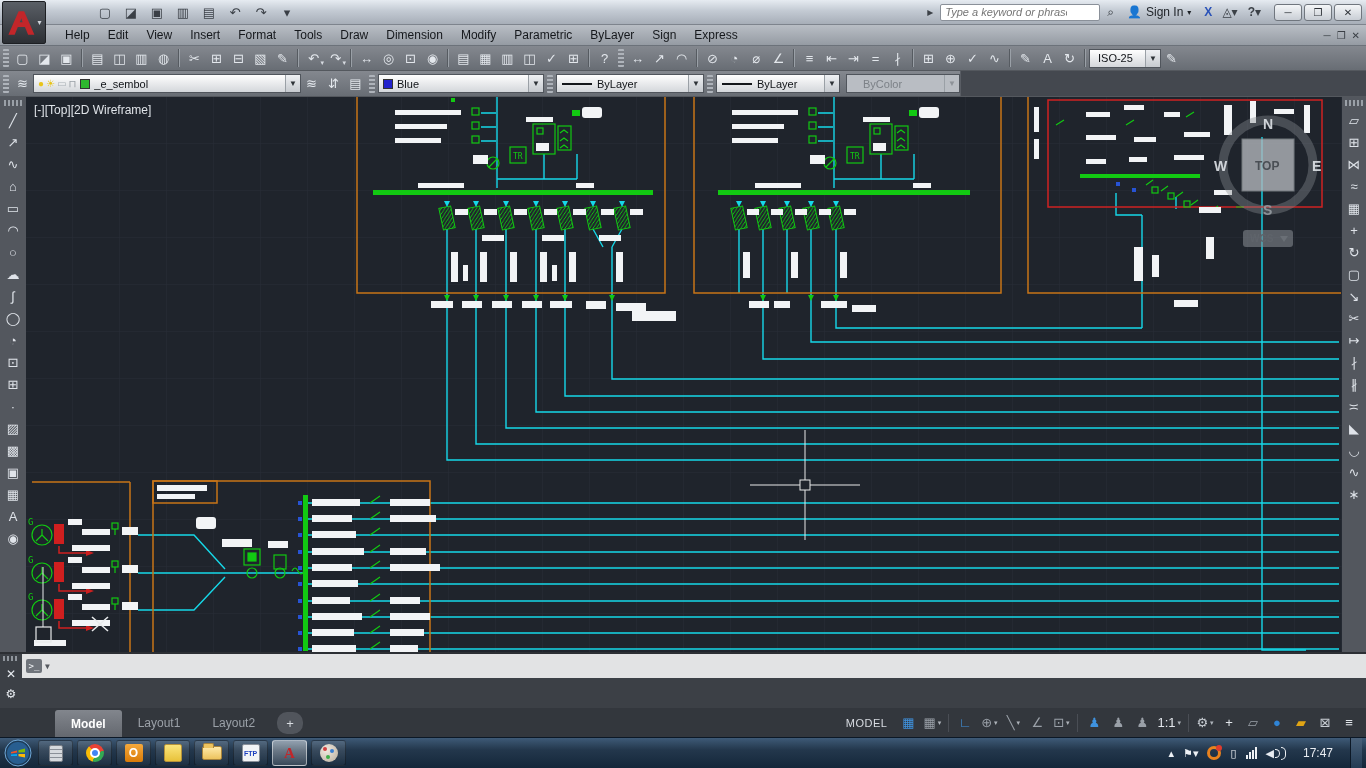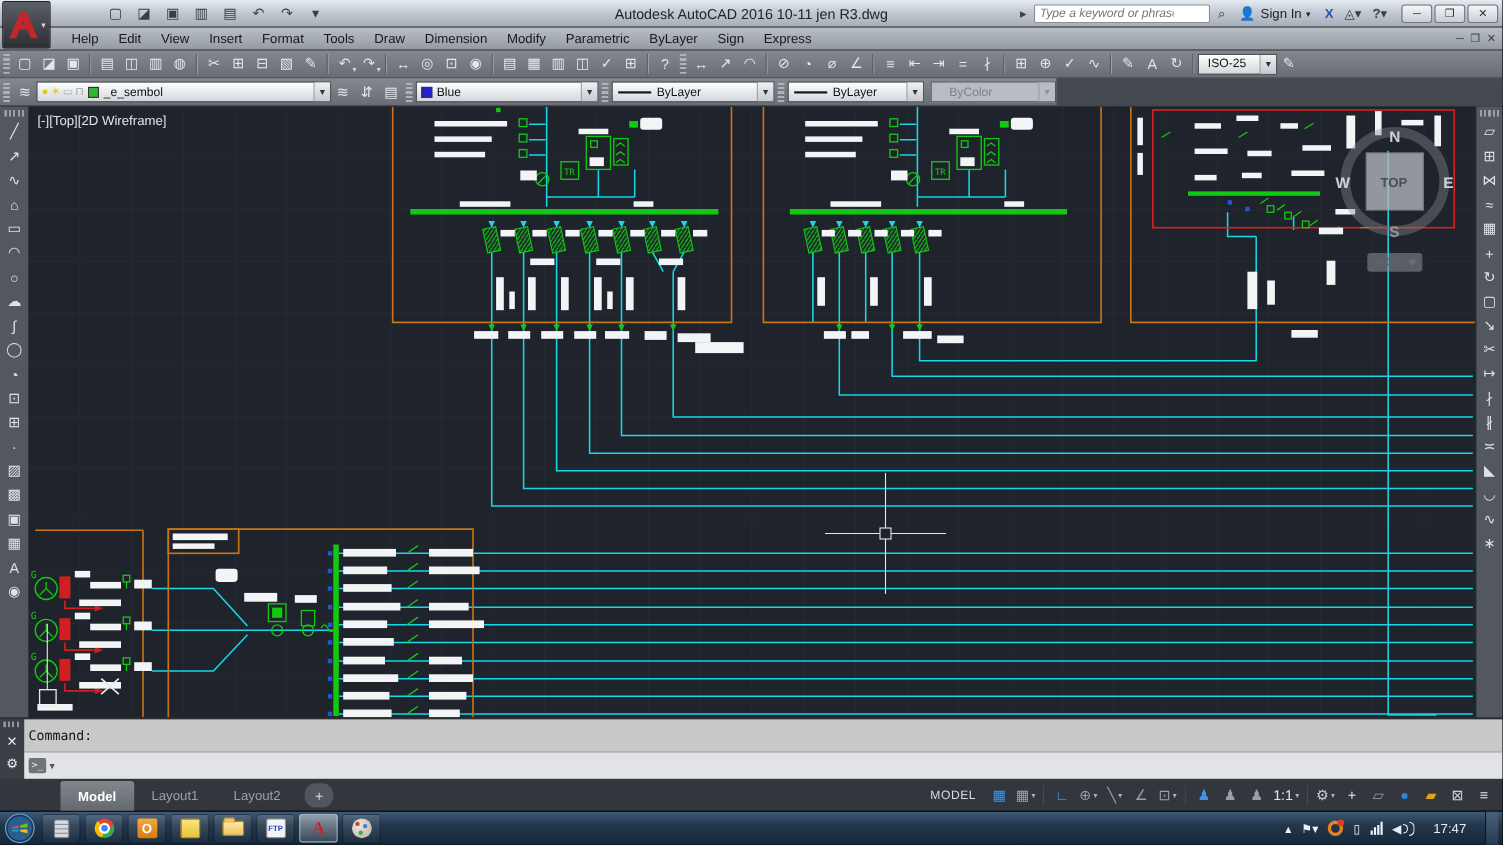--- a/index.html
+++ b/index.html
@@ -135,21 +135,20 @@
       <span class="qbtn dd">
         <span>↶</span>
       </span>
       <span class="qbtn dd">
         <span>↷</span>
       </span>
       <span class="qbtn">
         <span>▾</span>
       </span>
     </div>
-  <div class="win-title">Autodesk AutoCAD 2016   10-11 jen R3.dwg</div>
   <div class="search-wrap">
     <span class="tb-ico">▸</span>
     <div class="search-box">
       <input placeholder="Type a keyword or phrase" style="">
     </div>
     <span class="tb-ico">⌕</span>
     <div class="signin">
       <span>👤</span>
       <span>Sign In</span>
       <span style="font-size:8px">▾</span>
@@ -848,23 +847,20 @@
   </div>
 </div>
 
 <div class="command">
   <div class="cmd-rail">
     <span class="hgrip"></span>
     <span class="rbtn">✕</span>
     <span class="rbtn">⚙</span>
   </div>
   <div class="cmd-main">
-    <div class="cmd-hist">
-      <span>Command:</span>
-    </div>
     <div class="cmd-input">
       <span class="prompt-box">&gt;_</span>
       <span class="prompt-caret">▼</span>
     </div>
   </div>
 </div>
 
 <div class="bottomrow">
   <div class="tabs">
 

